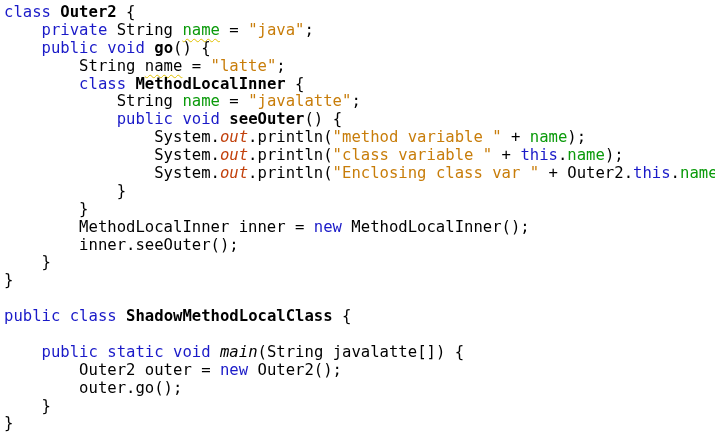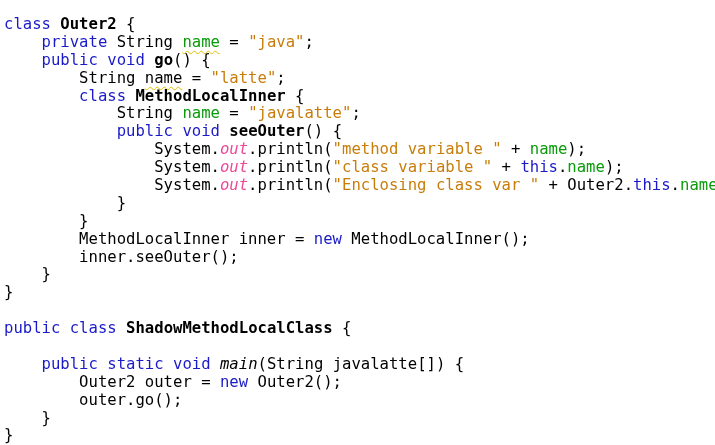--- a/index.html
+++ b/index.html
@@ -1,30 +1,30 @@
 <!DOCTYPE html>
 <html><head>
 <meta charset="utf-8">
 <style>
   html, body { margin: 0; padding: 0; background: #ffffff; }
   body { width: 715px; height: 445px; overflow: hidden; }
   .editor {
     position: relative;
-    padding: 16px 0 0 4px;
+    padding: 4px 0 0 4px;
     font-family: "DejaVu Sans Mono", monospace;
     font-size: 15.6px;
     line-height: 17.9px;
     color: #000000;
     white-space: pre;
   }
   .line { height: 17.9px; }
   .kw { color: #0000c0; color: #1a1ac8; }
   .str { color: #c87d0a; }
   .fld { color: #0a9a0a; }
-  .static-fld { color: #ec4899; font-style: italic; }
+  .static-fld { color: #c2410c; font-style: italic; }
   .bold { font-weight: bold; }
   .bold-italic { font-weight: normal; font-style: italic; }
   .warn {
     text-decoration: underline wavy #e0c000;
     text-decoration-thickness: 1px;
     text-underline-offset: 3px;
   }
 </style>
 </head>
 <body>

